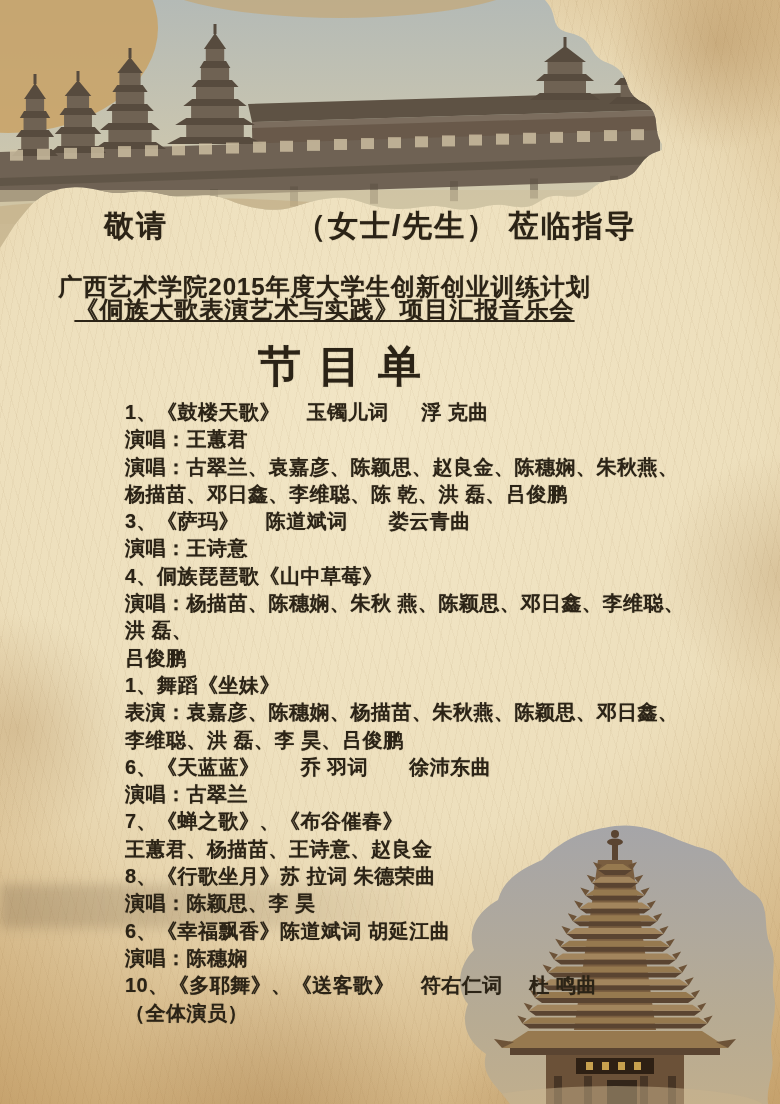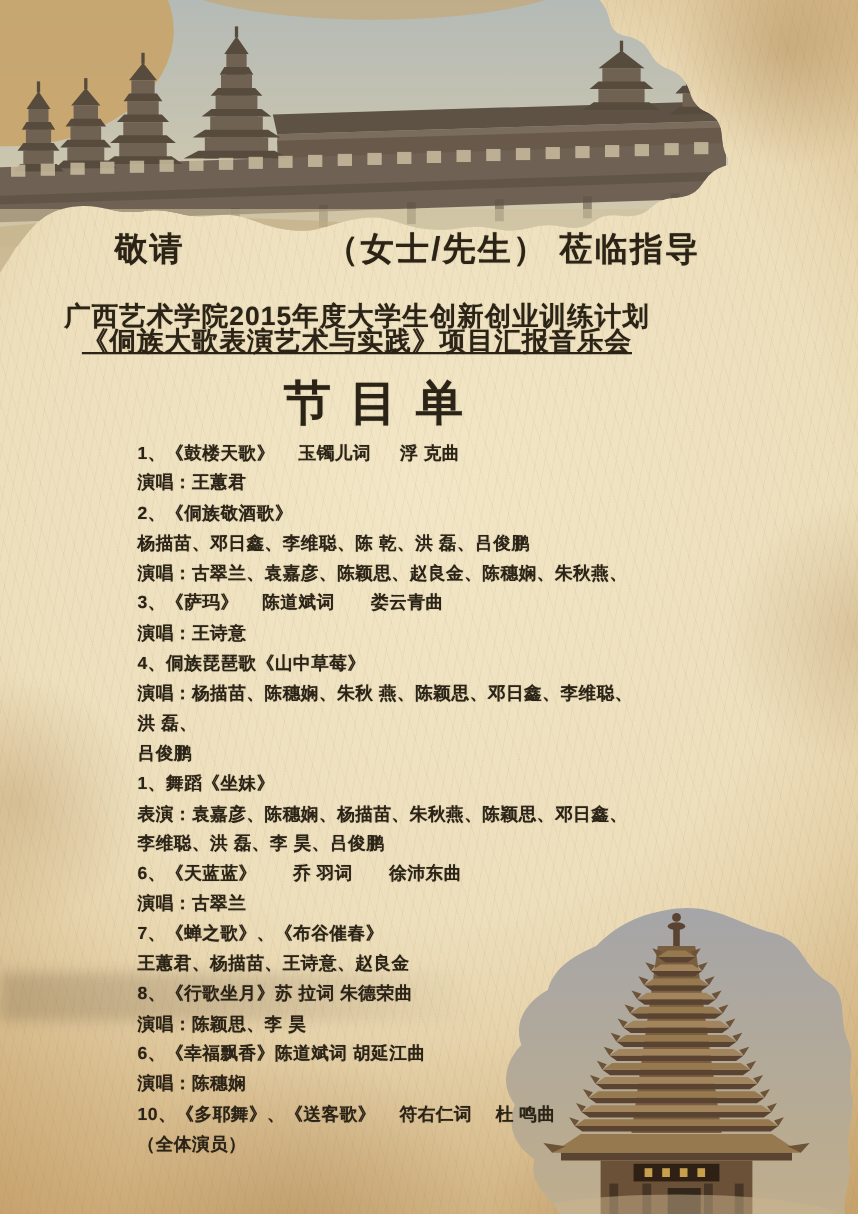--- a/index.html
+++ b/index.html
@@ -29,21 +29,21 @@
   .invite{position:absolute;left:104px;top:206px;z-index:2;font-size:30px;font-weight:700;letter-spacing:2px;white-space:pre;}
   .invite .gap{display:inline-block;width:128px;}
   .sub{position:absolute;left:0;width:649px;text-align:center;z-index:2;font-size:24px;font-weight:700;letter-spacing:1px;white-space:pre;}
   .sub1{top:271px;}
   .sub2{top:294px;text-decoration:underline;}
   .title{
     position:absolute;left:0;top:338px;width:780px;margin:0;z-index:2;text-align:center;
     font-size:43px;font-weight:700;letter-spacing:17px;transform:translateX(-42px);white-space:pre;
   }
   .program{position:absolute;left:125px;top:399px;z-index:2;}
-  .pl{font-size:16px;font-weight:700;line-height:27.3px;white-space:pre;letter-spacing:0.5px;}
+  .pl{font-size:20px;font-weight:700;line-height:27.3px;white-space:pre;letter-spacing:0.5px;}
 </style>
 </head>
 <body>
 
 <div class="poster">
 
   <div class="top-image">
     <svg width="680" height="252" viewBox="0 0 680 252" xmlns="http://www.w3.org/2000/svg">
       <defs>
         <linearGradient id="sky1" x1="0" y1="0" x2="0" y2="1">
@@ -274,23 +274,22 @@
   <div class="invite txt"><span>敬请</span><span class="gap"></span><span>（女士/先生） 莅临指导</span></div>
 
   <div class="sub sub1 txt">广西艺术学院2015年度大学生创新创业训练计划</div>
   <div class="sub sub2 txt">《侗族大歌表演艺术与实践》项目汇报音乐会</div>
 
   <h1 class="title txt">节目单</h1>
 
   <div class="program">
     <div class="pl txt">1、《鼓楼天歌》　 玉镯儿词　  浮 克曲</div>
     <div class="pl txt">演唱：王蕙君</div>
-    <div class="pl txt">2、《侗族敬酒歌》</div>
+    <div class="pl txt">演唱：古翠兰、袁嘉彦、陈颖思、赵良金、陈穗娴、朱秋燕、</div>
     <div class="pl txt">杨描苗、邓日鑫、李维聪、陈 乾、洪 磊、吕俊鹏</div>
-    <div class="pl txt">演唱：古翠兰、袁嘉彦、陈颖思、赵良金、陈穗娴、朱秋燕、</div>
     <div class="pl txt">3、《萨玛》　 陈道斌词　　娄云青曲</div>
     <div class="pl txt">演唱：王诗意</div>
     <div class="pl txt">4、侗族琵琶歌《山中草莓》</div>
     <div class="pl txt">演唱：杨描苗、陈穗娴、朱秋 燕、陈颖思、邓日鑫、李维聪、</div>
     <div class="pl txt">洪 磊、</div>
     <div class="pl txt">吕俊鹏</div>
     <div class="pl txt">1、舞蹈《坐妹》</div>
     <div class="pl txt">表演：袁嘉彦、陈穗娴、杨描苗、朱秋燕、陈颖思、邓日鑫、</div>
     <div class="pl txt">李维聪、洪 磊、李 昊、吕俊鹏</div>
     <div class="pl txt">6、《天蓝蓝》　　乔 羽词　　徐沛东曲</div>

